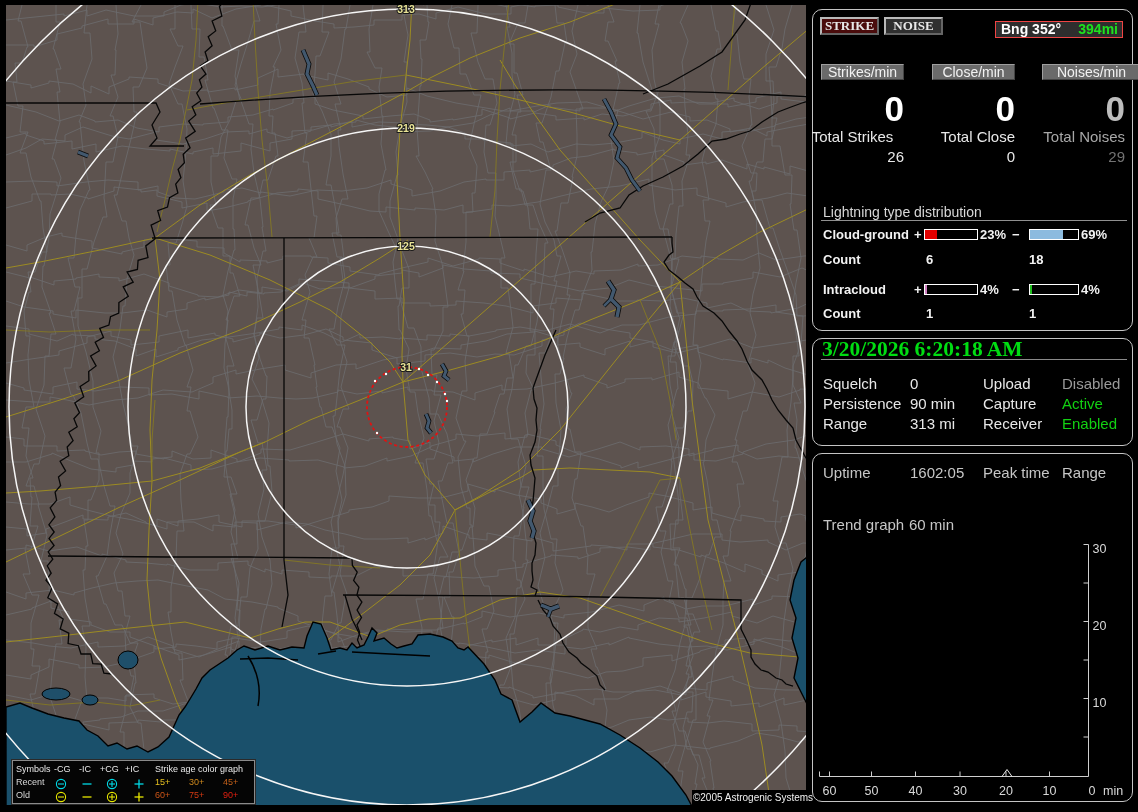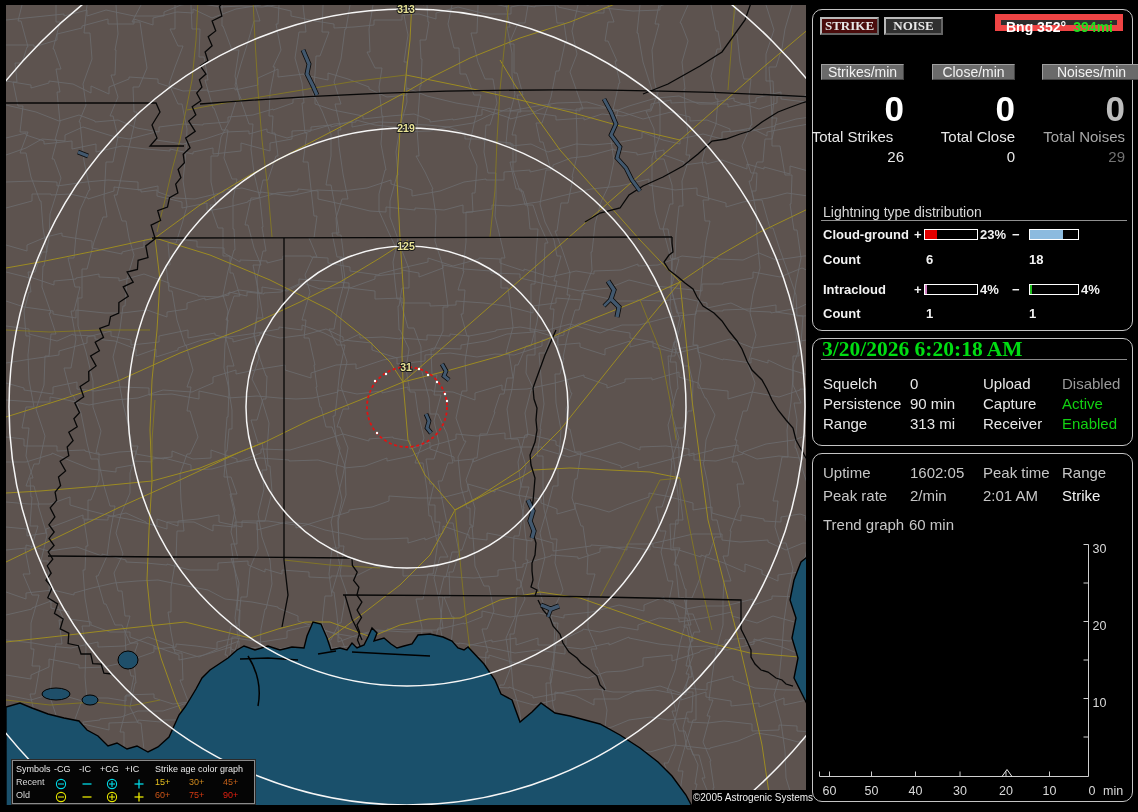--- a/index.html
+++ b/index.html
@@ -244,21 +244,21 @@
         </span>
         <span style="position:absolute;left:142px;color:#cc5517">60+</span>
         <span style="position:absolute;left:176px;color:#d43a12">75+</span>
         <span style="position:absolute;left:210px;color:#e02010">90+</span>
       </div>
     </div>
     <div id="copyr">©2005 Astrogenic Systems</div>
     <div class="panel" style="left:812px;top:9px;width:321px;height:322px">
       <div style="position:absolute;left:7px;top:7px;width:59px;height:18px;background:#4a0c0c;border:2px outset #b9b9b9;box-sizing:border-box;text-align:center;font:bold 13px 'Liberation Serif',serif;color:#e8e8e8;line-height:14px">STRIKE</div>
       <div style="position:absolute;left:71px;top:7px;width:59px;height:18px;background:#2f2f2f;border:2px outset #b9b9b9;box-sizing:border-box;text-align:center;font:bold 13px 'Liberation Serif',serif;color:#e8e8e8;line-height:14px">NOISE</div>
-      <div style="position:absolute;left:182px;top:4px;width:128px;height:17px;background:#2e2e2e;border:6px solid #ef4444;box-sizing:border-box;font:bold 14px 'Liberation Sans',sans-serif;line-height:15px">
+      <div style="position:absolute;left:182px;top:11px;width:128px;height:17px;background:#2e2e2e;border:1px solid #ef4444;box-sizing:border-box;font:bold 14px 'Liberation Sans',sans-serif;line-height:15px">
         <span style="position:absolute;left:5px;color:#fff">Bng 352°</span>
         <span style="position:absolute;right:4px;color:#1ee21e">394mi</span>
       </div>
       <div style="position:absolute;left:8px;top:54px;width:83px;height:16px;background:#6a6a6a;border:1px solid;border-color:#9f9f9f #444 #444 #9f9f9f;box-sizing:border-box;text-align:center;font:14px 'Liberation Sans',sans-serif;color:#f2f2f2;line-height:14px">Strikes/min</div>
       <div style="position:absolute;left:-12px;top:79px;width:103px;text-align:right;font:bold 35px 'Liberation Sans',sans-serif;color:#fff">0</div>
       <div style="position:absolute;left:-12px;top:118px;width:103px;text-align:center;font:15px 'Liberation Sans',sans-serif;color:#e8e8e8">Total Strikes</div>
       <div style="position:absolute;left:-12px;top:138px;width:103px;text-align:right;font:15px 'Liberation Sans',sans-serif;color:#e8e8e8">26</div>
       <div style="position:absolute;left:119px;top:54px;width:83px;height:16px;background:#6a6a6a;border:1px solid;border-color:#9f9f9f #444 #444 #9f9f9f;box-sizing:border-box;text-align:center;font:14px 'Liberation Sans',sans-serif;color:#f2f2f2;line-height:14px">Close/min</div>
       <div style="position:absolute;left:99px;top:79px;width:103px;text-align:right;font:bold 35px 'Liberation Sans',sans-serif;color:#fff">0</div>
       <div style="position:absolute;left:99px;top:118px;width:103px;text-align:right;font:15px 'Liberation Sans',sans-serif;color:#e8e8e8">Total Close</div>
@@ -276,20 +276,23 @@
       <div style="position:absolute;left:111px;top:218.5px;width:52px;height:9px;border:1px solid #fff;background:#000">
         <div style="position:absolute;left:0;top:0;width:12px;height:9px;background:#e00000"></div>
       </div>
       <div class="prow b" style="top:217px">
         <span style="position:absolute;left:167px">23%</span>
         <span style="position:absolute;left:199px">−</span>
       </div>
       <div style="position:absolute;left:216px;top:218.5px;width:48px;height:9px;border:1px solid #fff;background:#000">
         <div style="position:absolute;left:0;top:0;width:33px;height:9px;background:#8cbbdf"></div>
       </div>
+      <div class="prow b" style="top:217px">
+        <span style="position:absolute;left:268px">69%</span>
+      </div>
       <div class="prow b" style="top:242px">
         <span style="position:absolute;left:10px">Count</span>
         <span style="position:absolute;left:113px">6</span>
         <span style="position:absolute;left:216px">18</span>
       </div>
       <div class="prow b" style="top:272px">
         <span style="position:absolute;left:10px">Intracloud</span>
         <span style="position:absolute;left:101px">+</span>
       </div>
       <div style="position:absolute;left:111px;top:273.5px;width:52px;height:9px;border:1px solid #fff;background:#000">
@@ -332,26 +335,20 @@
         <span style="position:absolute;left:170px">Receiver</span>
         <span style="position:absolute;left:249px;color:#12d112">Enabled</span>
       </div>
     </div>
     <div class="panel" style="left:812px;top:453px;width:321px;height:349px">
       <div class="prow" style="top:10px;color:#c6c6c6">
         <span style="position:absolute;left:10px">Uptime</span>
         <span style="position:absolute;left:97px">1602:05</span>
         <span style="position:absolute;left:170px">Peak time</span>
         <span style="position:absolute;left:249px">Range</span>
-      </div>
-      <div class="prow" style="top:33px;color:#c6c6c6">
-        <span style="position:absolute;left:10px">Peak rate</span>
-        <span style="position:absolute;left:97px">2/min</span>
-        <span style="position:absolute;left:170px">2:01 AM</span>
-        <span style="position:absolute;left:249px"><span style="color:#f2f2f2">Strike</span></span>
       </div>
       <div class="prow" style="top:62px;color:#c6c6c6">
         <span style="position:absolute;left:10px">Trend graph</span>
         <span style="position:absolute;left:96px">60 min</span>
       </div>
       <svg width="321" height="347" viewBox="0 0 321 347" style="position:absolute;left:0;top:0">
         <g stroke="#cfcfcf" stroke-width="1" fill="none">
           <path d="M275.5,90.5 L275.5,322.5 L6.5,322.5"></path>
           <line x1="270.5" y1="90.5" x2="275.5" y2="90.5"></line>
           <line x1="270.5" y1="129" x2="275.5" y2="129"></line>

